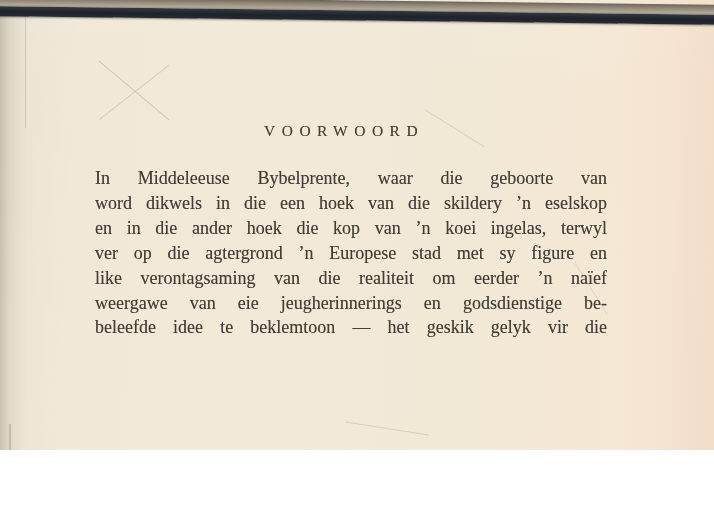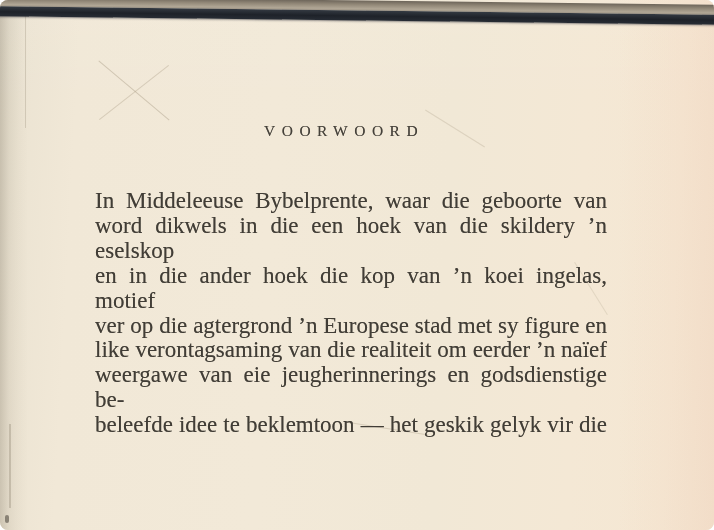--- a/index.html
+++ b/index.html
@@ -3,24 +3,23 @@
 <meta charset="utf-8">
 <style>
   html, body {
     margin: 0; padding: 0;
     width: 714px; height: 530px;
     overflow: hidden;
     font-family: "Liberation Serif", "DejaVu Serif", serif;
   }
   .scene {
     position: relative;
-    width: 714px; height: 530px;
+    width: 714px; height: 450px;
     overflow: hidden;
     background: #f1e8d7;
-    border-radius: 8px;
   }
   
   .paper {
     position: absolute; inset: 0;
     background:
       linear-gradient(180deg, rgba(255,255,255,0.05), rgba(255,255,255,0) 22%),
       linear-gradient(93deg,
         #e5decd 0%, #ece4d3 3.5%, #f1e8d7 11%,
         #f2e9d8 38%, #f1e8d6 62%, #f4e8d5 80%,
         #f5e7d3 93%, #f3e3cf 100%);
@@ -57,24 +56,23 @@
     margin: 0;
     font-size: 15.5px; font-weight: normal;
     letter-spacing: 6.5px;
     color: #45413a;
     text-shadow: 0 0 0.5px rgba(69,65,58,0.55);
     white-space: nowrap;
   }
   
   .para {
     position: absolute; left: 95px; top: 166px; width: 512px;
-    font-size: 23px; line-height: 24.9px;
+    font-size: 18px; line-height: 24.9px;
     color: #413d36;
     text-shadow: 0 0 0.4px rgba(65,61,54,0.5);
-    margin-top: 23px;
   }
   .para .line { white-space: normal; }
   .para .line.j { text-align: justify; text-align-last: justify; }
   
   .crease {
     position: absolute; background: rgba(168,156,132,0.45); height: 1px;
   }
   .crease.v { width: 1px; height: auto; }
   .speck {
     position: absolute; left: 5px; top: 515px; width: 4px; height: 8px;
@@ -102,20 +100,20 @@
   <div class="book-top">
     <div class="board"></div>
     <div class="cloth"></div>
   </div>
 
   <h1 class="title">VOORWOORD</h1>
 
   <div class="para">
     <div class="line j">In Middeleeuse Bybelprente, waar die geboorte van</div>
     <div class="line j">word dikwels in die een hoek van die skildery ’n eselskop</div>
-    <div class="line j">en in die ander hoek die kop van ’n koei ingelas, motief</div>
+    <div class="line j">en in die ander hoek die kop van ’n koei ingelas, terwyl</div>
     <div class="line j">ver op die agtergrond ’n Europese stad met sy figure en</div>
     <div class="line j">like verontagsaming van die realiteit om eerder ’n naïef</div>
     <div class="line j">weergawe van eie jeugherinnerings en godsdienstige be-</div>
     <div class="line j">beleefde idee te beklemtoon — het geskik gelyk vir die</div>
   </div>
 
 </div>
 
 </body></html>

